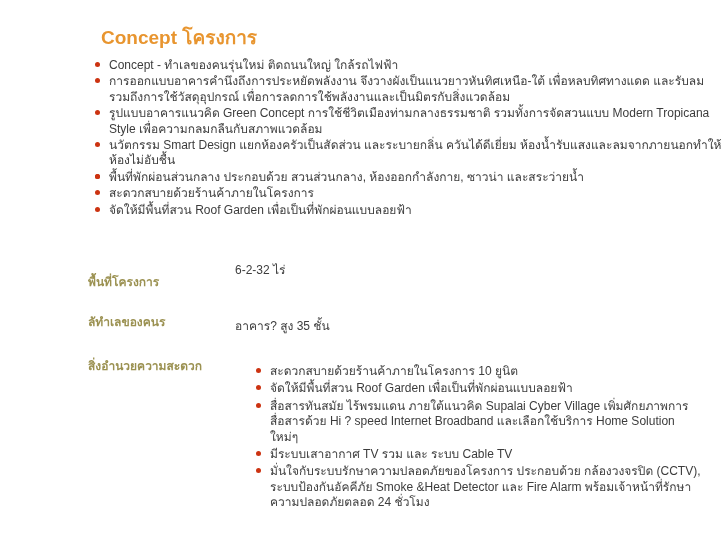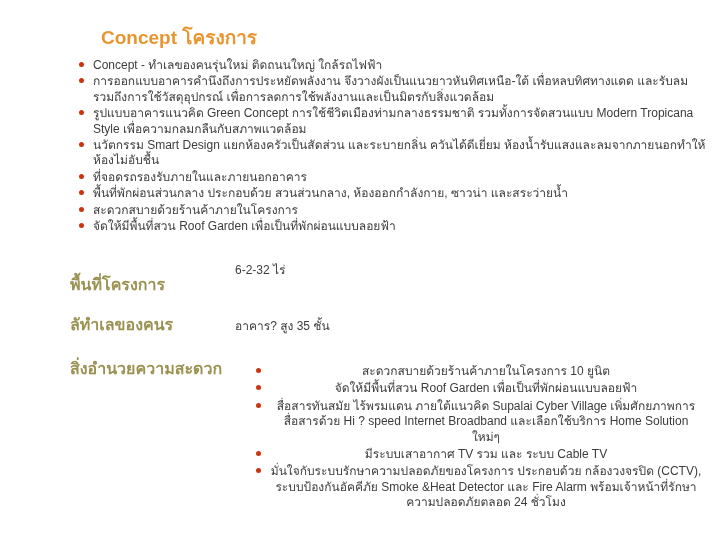--- a/index.html
+++ b/index.html
@@ -34,31 +34,31 @@
     position:relative;
     padding-left:15px;
     line-height:15.4px;
   }
   ul.bullets li .dot{
     position:absolute;left:1px;top:4px;
     width:5px;height:5px;border-radius:50%;
     background:var(--bullet-color);
   }
   .concept-list{
-    position:absolute;left:78px;top:58px;width:634px;
+    position:absolute;left:94px;top:58px;width:634px;
   }
   .concept-list li{margin-bottom:1px;}
   .facilities-list{
-    position:absolute;left:255px;top:364px;width:447px;text-align:center;
+    position:absolute;left:255px;top:364px;width:447px;
   }
   .facilities-list li{margin-bottom:2px;}
   
   .spec-label{
-    position:absolute;left:70px;
-    font-size:16px;font-weight:bold;
+    position:absolute;left:88px;
+    font-size:12px;font-weight:bold;
     color:var(--label-color);
     white-space:nowrap;
   }
   .spec-value{
     position:absolute;left:235px;
     font-size:12px;color:var(--body-color);
     white-space:nowrap;
   }
   #spec1-label{top:272px}
   #spec1-value{top:260px}
@@ -83,21 +83,20 @@
     <li>
     <span class="dot"></span>
     <span class="li-text">รูปแบบอาคารแนวคิด Green Concept  การใช้ชีวิตเมืองท่ามกลางธรรมชาติ  รวมทั้งการจัดสวนแบบ Modern Tropicana Style เพื่อความกลมกลืนกับสภาพแวดล้อม</span>
   </li>
     <li>
     <span class="dot"></span>
     <span class="li-text">นวัตกรรม Smart Design แยกห้องครัวเป็นสัดส่วน และระบายกลิ่น ควันได้ดีเยี่ยม ห้องน้ำรับแสงและลมจากภายนอกทำให้ห้องไม่อับชื้น</span>
   </li>
     <li>
     <span class="dot"></span>
-    <span class="li-text">ที่จอดรถรองรับภายในและภายนอกอาคาร</span>
   </li>
     <li>
     <span class="dot"></span>
     <span class="li-text">พื้นที่พักผ่อนส่วนกลาง ประกอบด้วย สวนส่วนกลาง, ห้องออกกำลังกาย, ซาวน่า และสระว่ายน้ำ</span>
   </li>
     <li>
     <span class="dot"></span>
     <span class="li-text">สะดวกสบายด้วยร้านค้าภายในโครงการ</span>
   </li>
     <li>

